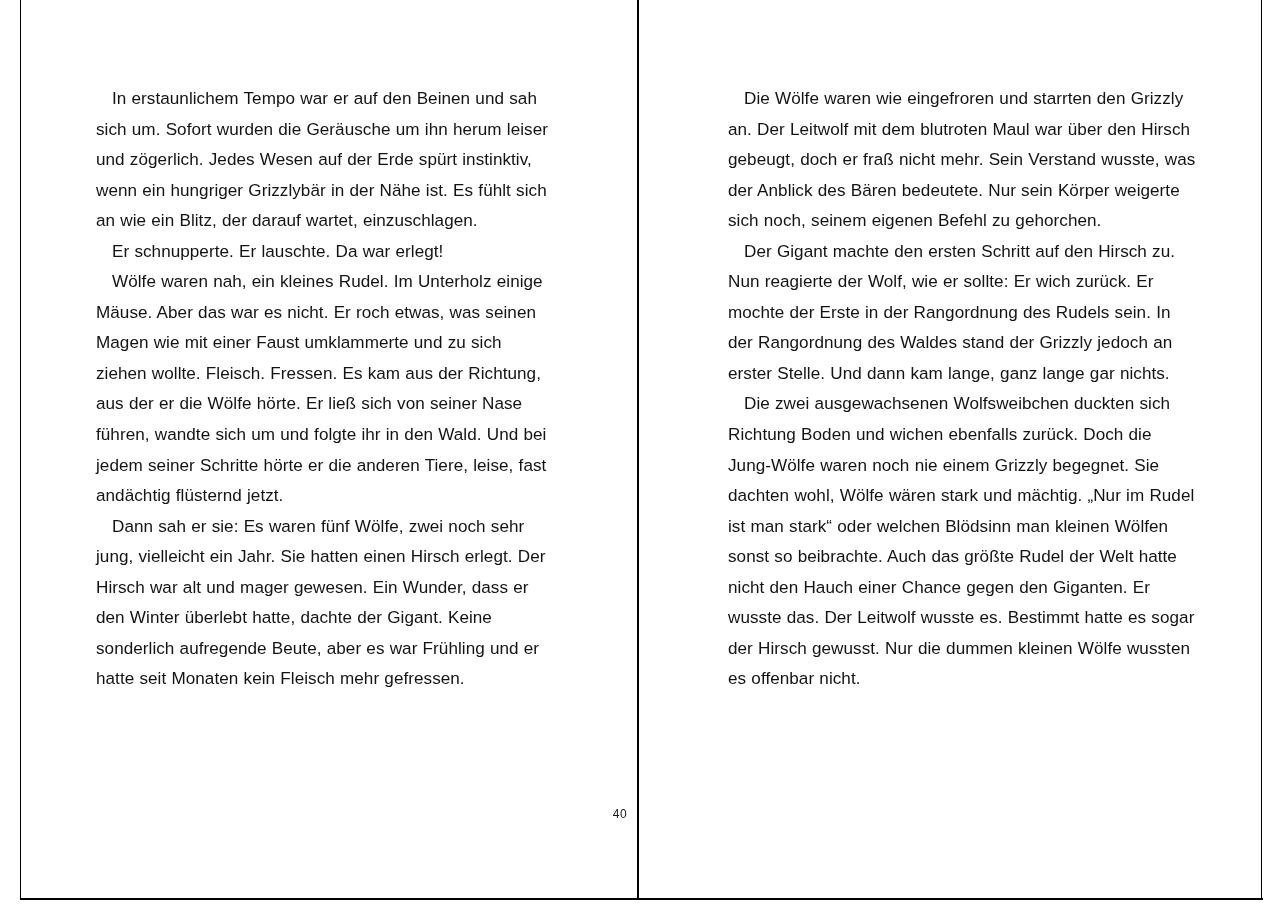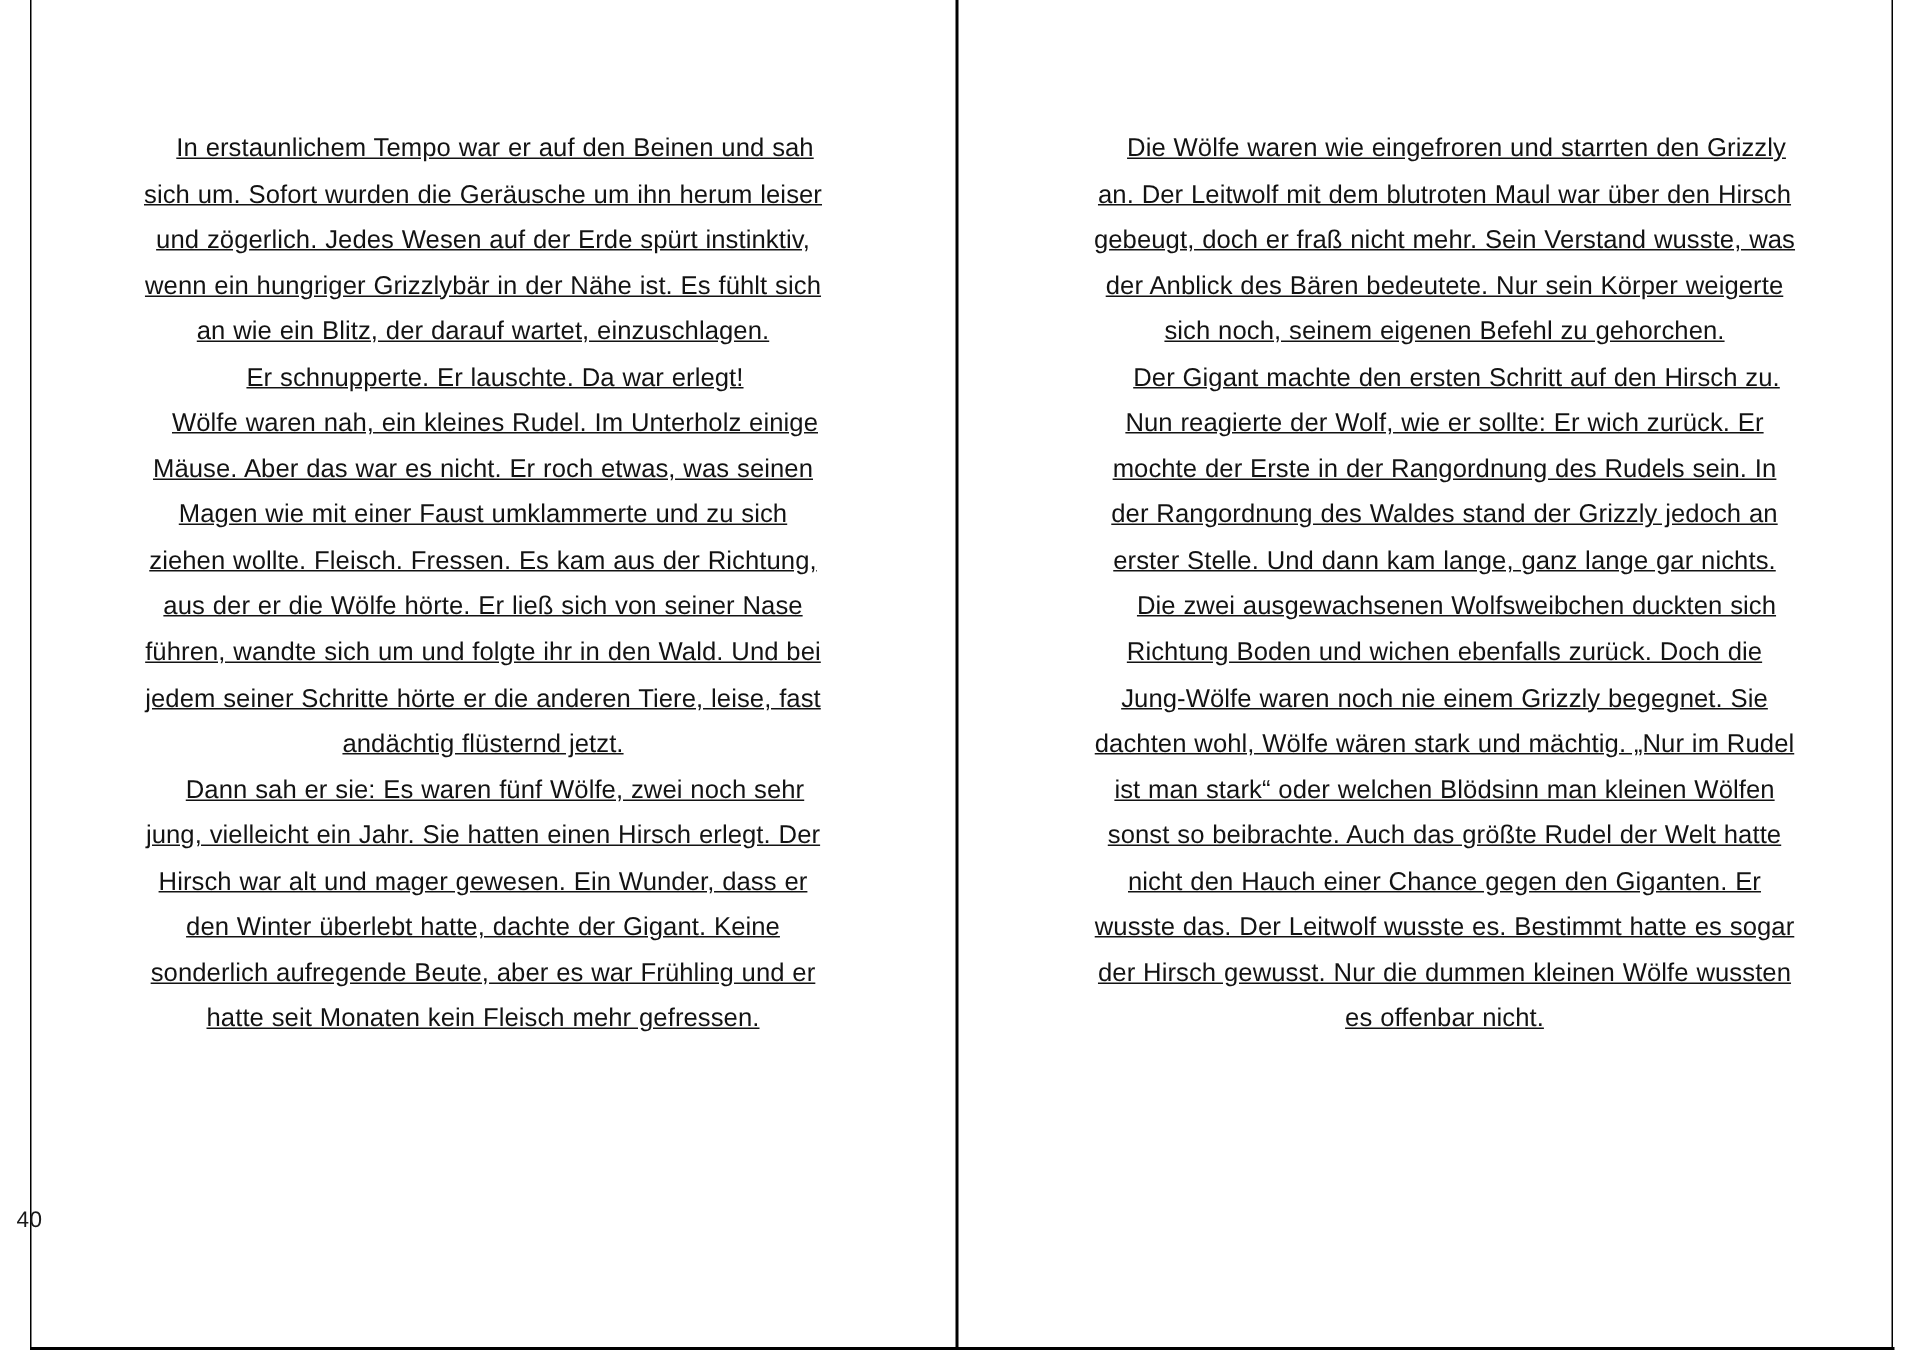--- a/index.html
+++ b/index.html
@@ -49,33 +49,32 @@
   .page-left  .textblock { left: 75px;  width: 452px; }
   .page-right .textblock { left: 89px;  width: 470px; }
 
   .para {
     margin: 0;
     font-size: 17.1px;
     line-height: 30.55px;
     letter-spacing: 0.05px;
     word-spacing: 0.4px;
     text-indent: 16px;
-    text-align: center;
+    text-align: left;
     hyphens: none;
     font-weight: 400;
     color: #131313;
-    text-decoration: underline;
   }
 
   .folio {
     position: absolute;
     top: 804px;
     width: 100%;
-    text-align: left;
-    font-size: 15px;
+    text-align: right;
+    font-size: 12px;
     line-height: 20px;
     letter-spacing: 0.4px;
     color: #1a1a1a;
   }
   .page-left  .folio { left: -10px; }
   .page-right .folio { left: -6px; }
 </style>
 </head>
 <body>
 

